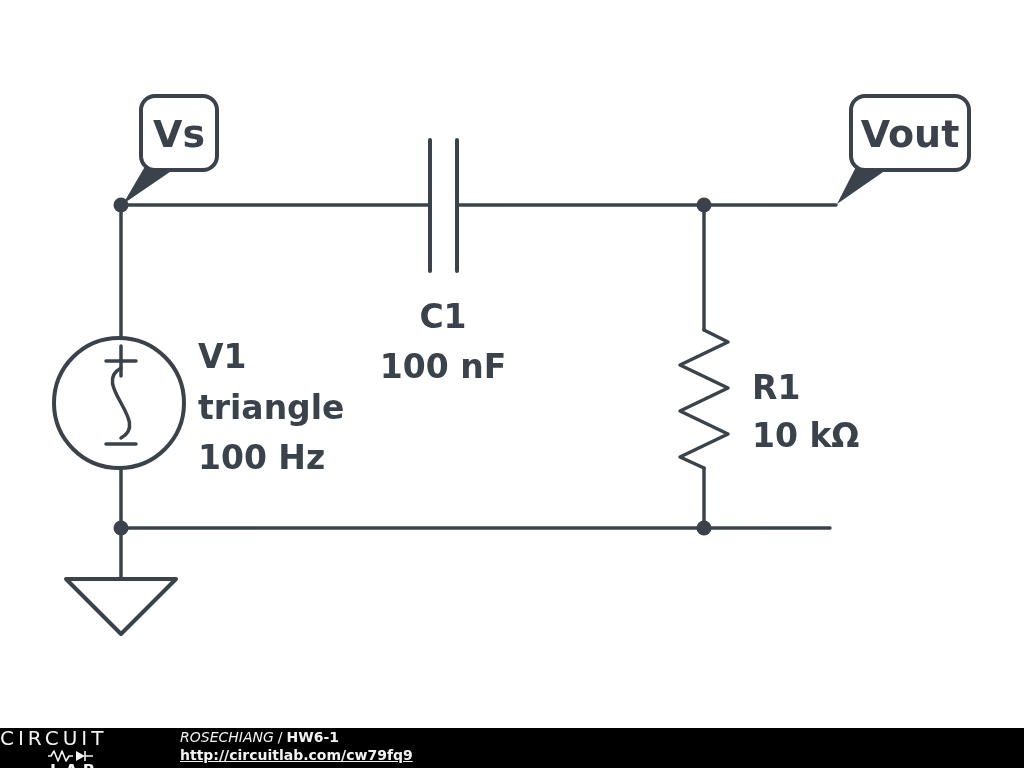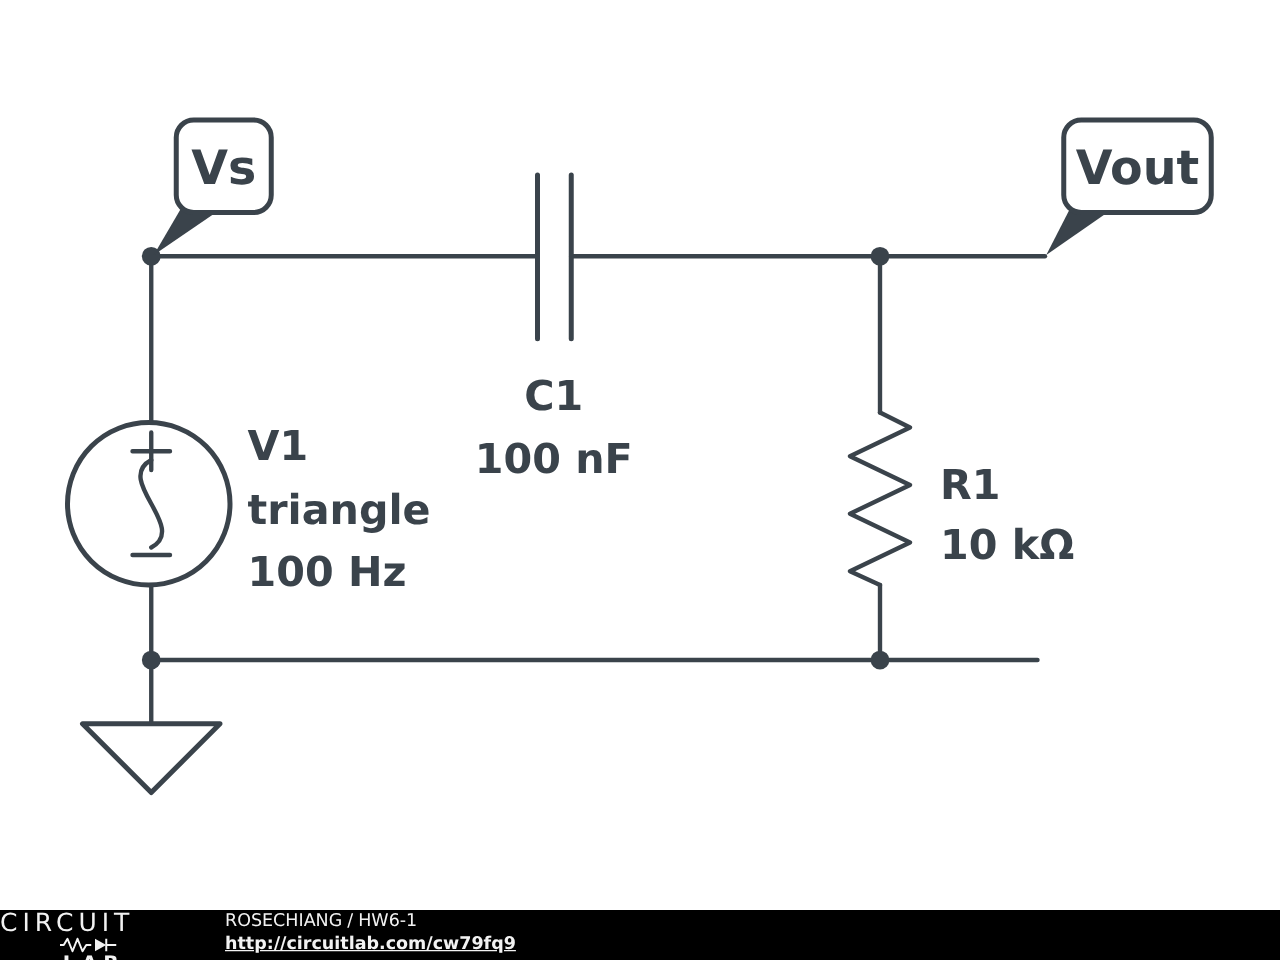--- a/index.html
+++ b/index.html
@@ -25,23 +25,23 @@
   .ntext{fill:var(--line);font-family:"DejaVu Sans",sans-serif;font-weight:bold;font-size:38px;}
 
   
   .footer{width:1024px;height:40px;background:var(--footer-bg);color:var(--footer-text);display:flex;align-items:flex-start;}
   .logo{display:flex;flex-direction:column;justify-content:center;width:150px;margin-right:30px;}
   .logo-top{font-size:20px;letter-spacing:4px;font-weight:400;color:var(--footer-text);line-height:1;}
   .logo-bottom{display:flex;align-items:center;line-height:1;margin-top:1px;flex-direction:column;}
   .logo-glyph{margin-right:2px;}
   .logo-lab{font-size:16px;font-weight:bold;letter-spacing:5px;color:var(--footer-text);}
   .credits{display:flex;flex-direction:column;justify-content:center;font-size:14px;line-height:1.3;}
-  .author{}
+  .author{font-style:italic;}
   .sep{margin:0 4px;}
-  .title{font-weight:normal;}
+  .title{font-weight:bold;}
   .url{font-weight:bold;text-decoration:underline;}
 </style>
 </head>
 <body>
 
 <div class="stage">
 
   <svg class="schematic" viewBox="0 0 1024 728" xmlns="http://www.w3.org/2000/svg">
 
     <g>

